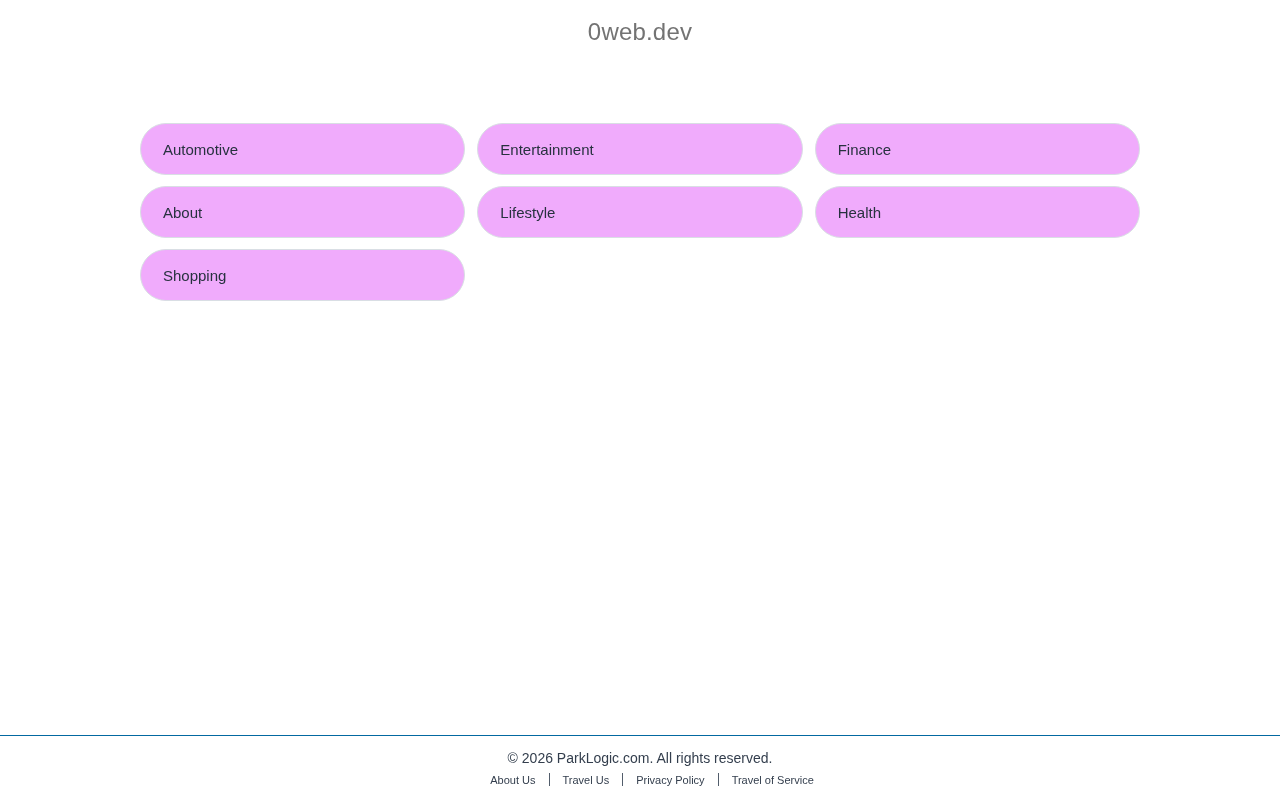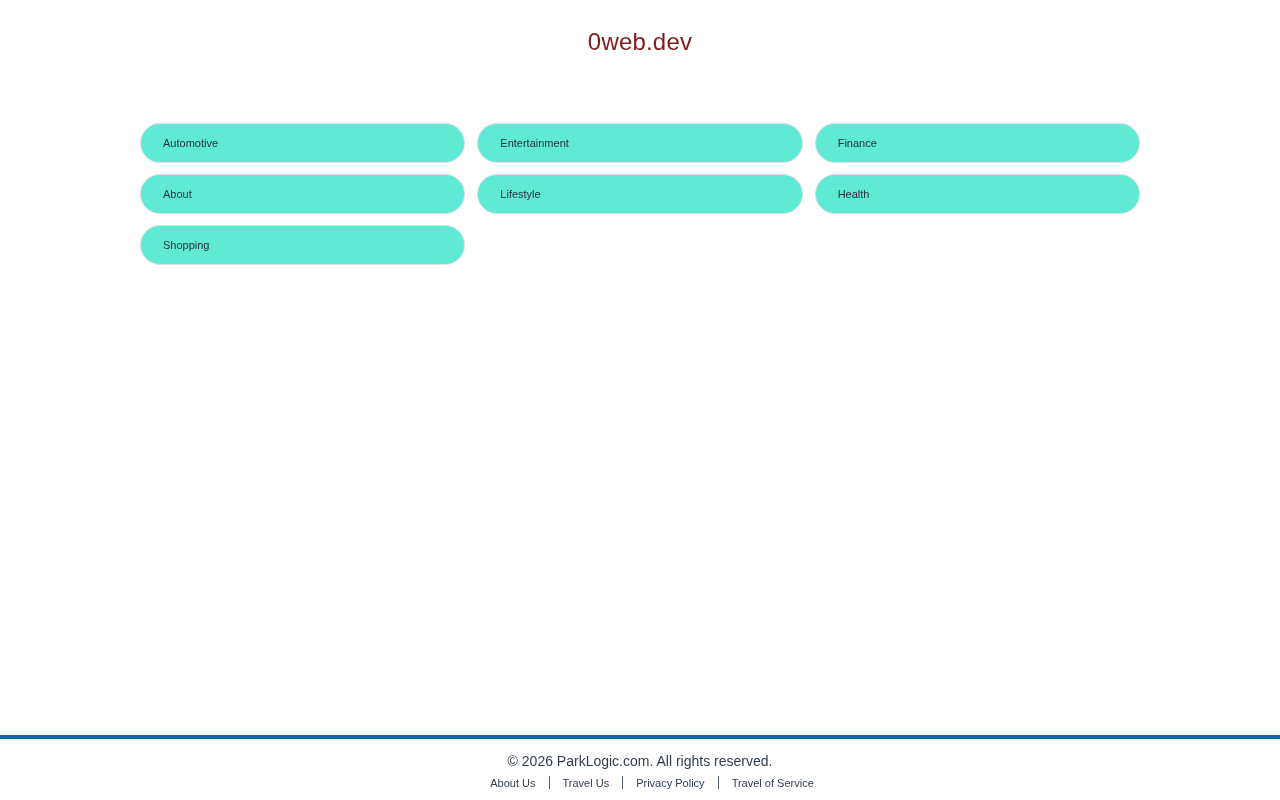--- a/index.html
+++ b/index.html
@@ -6,57 +6,57 @@
   html, body { width: 1280px; height: 800px; }
   body {
     background: #ffffff;
     font-family: "Liberation Sans", sans-serif;
     color: #242e3c;
     position: relative;
     overflow: hidden;
   }
   .page-title {
     text-align: center;
-    padding-top: 28px;
+    padding-top: 18px;
     font-size: 24px;
     font-weight: 400;
-    color: #7f1d1d;
+    color: #737373;
     letter-spacing: 0.2px;
   }
   .category-grid {
     position: absolute;
     left: 140px;
     top: 123px;
     width: 1000px;
     display: grid;
     grid-template-columns: repeat(3, 1fr);
     column-gap: 12px;
     row-gap: 11px;
   }
   .category-btn {
-    height: 40px;
-    background: #5eead4;
+    height: 52px;
+    background: #f0abfc;
     border: 1px solid #d9dee4;
     border-radius: 9999px;
     display: flex;
     align-items: center;
     padding: 0 22px;
-    font-size: 11px;
+    font-size: 15px;
     color: #27313f;
     font-family: "Liberation Sans", sans-serif;
     cursor: pointer;
     text-align: left;
     width: 100%;
   }
   .footer {
     position: absolute;
     left: 0;
     right: 0;
     top: 735px;
-    border-top: 4px solid #0369a1;
+    border-top: 1px solid #0369a1;
     text-align: center;
   }
   .copyright {
     margin-top: 14px;
     font-size: 14px;
     color: #333e4d;
   }
   .footer-links {
     margin-top: 7px;
     display: flex;

